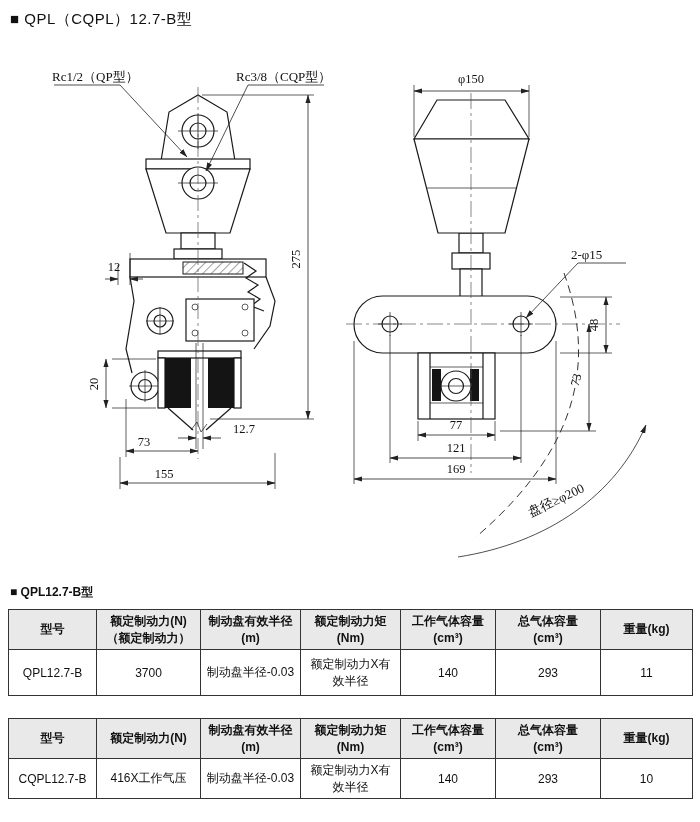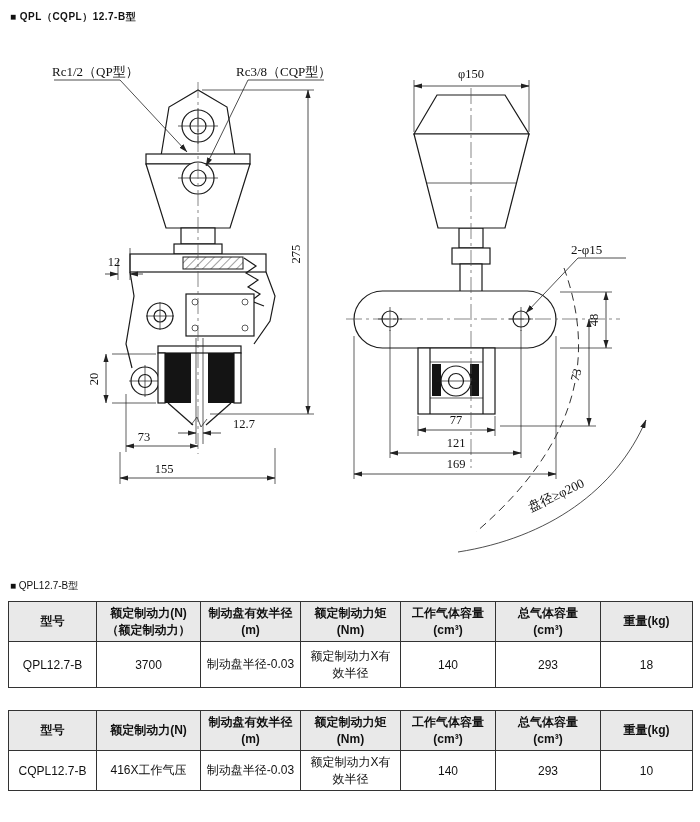--- a/index.html
+++ b/index.html
@@ -2,34 +2,34 @@
 <html><head>
 <meta charset="utf-8">
 <style>
   * { margin:0; padding:0; box-sizing:border-box; }
   html,body { background:#fff; }
   body {
     width:700px; height:822px; overflow:hidden;
     font-family:"Liberation Sans","DejaVu Sans",sans-serif; color:#111;
   }
   .page { width:700px; padding:6px 8px 0 8px; }
-  .title { font-size:10px; font-weight:bold; padding:4px 0 2px 2px; letter-spacing:0.5px; }
+  .title { font-size:15px; font-weight:normal; padding:4px 0 2px 2px; letter-spacing:0.5px; }
   svg.drawing { display:block; }
   
   .ln   { fill:#fff; stroke:#1a1a1a; stroke-width:1.2; }
   .lno  { fill:none; stroke:#1a1a1a; stroke-width:1.2; }
   .thin { fill:none; stroke:#1a1a1a; stroke-width:0.7; }
   .blk  { fill:#141414; stroke:none; }
   .cl   { fill:none; stroke:#555; stroke-width:0.7; stroke-dasharray:16 4 3 4; }
   .dash { fill:none; stroke:#333; stroke-width:1; stroke-dasharray:8 5; }
   .dim  { fill:none; stroke:#222; stroke-width:0.8; }
   text.dt { font-family:"Liberation Serif","DejaVu Serif",serif; font-size:12.5px; fill:#111; }
   text.lb { font-family:"Liberation Serif","DejaVu Serif",serif; font-size:13px; fill:#111; }
   
-  .sec-h { font-size:10px; font-weight:normal; margin:8px 0 8px 2px; }
+  .sec-h { font-size:12px; font-weight:bold; margin:8px 0 8px 2px; }
   .gap { height:22px; }
   table.spec { border-collapse:collapse; width:684px; table-layout:fixed; font-size:12px; }
   table.spec th, table.spec td { border:1px solid #333; padding:2px 4px; text-align:center; vertical-align:middle; overflow:hidden; }
   table.spec thead th { background:#e9e9e9; font-weight:bold; height:40px; }
   table.spec td { height:46px; }
   table.t2 td { height:40px; }
   td.left { text-align:left; }
   .hl { display:block; line-height:1.35; }
 </style>
 </head>
@@ -262,21 +262,21 @@
         </tr>
       </thead>
       <tbody>
         <tr>
           <td>QPL12.7-B</td>
           <td>3700</td>
           <td class="left">制动盘半径-0.03</td>
           <td class="left">额定制动力X有效半径</td>
           <td>140</td>
           <td>293</td>
-          <td>18</td>
+          <td>11</td>
         </tr>
       </tbody>
     </table>
   </section>
 
   <div class="gap"></div>
 
   <section>
     <table class="spec t2">
       <colgroup>

